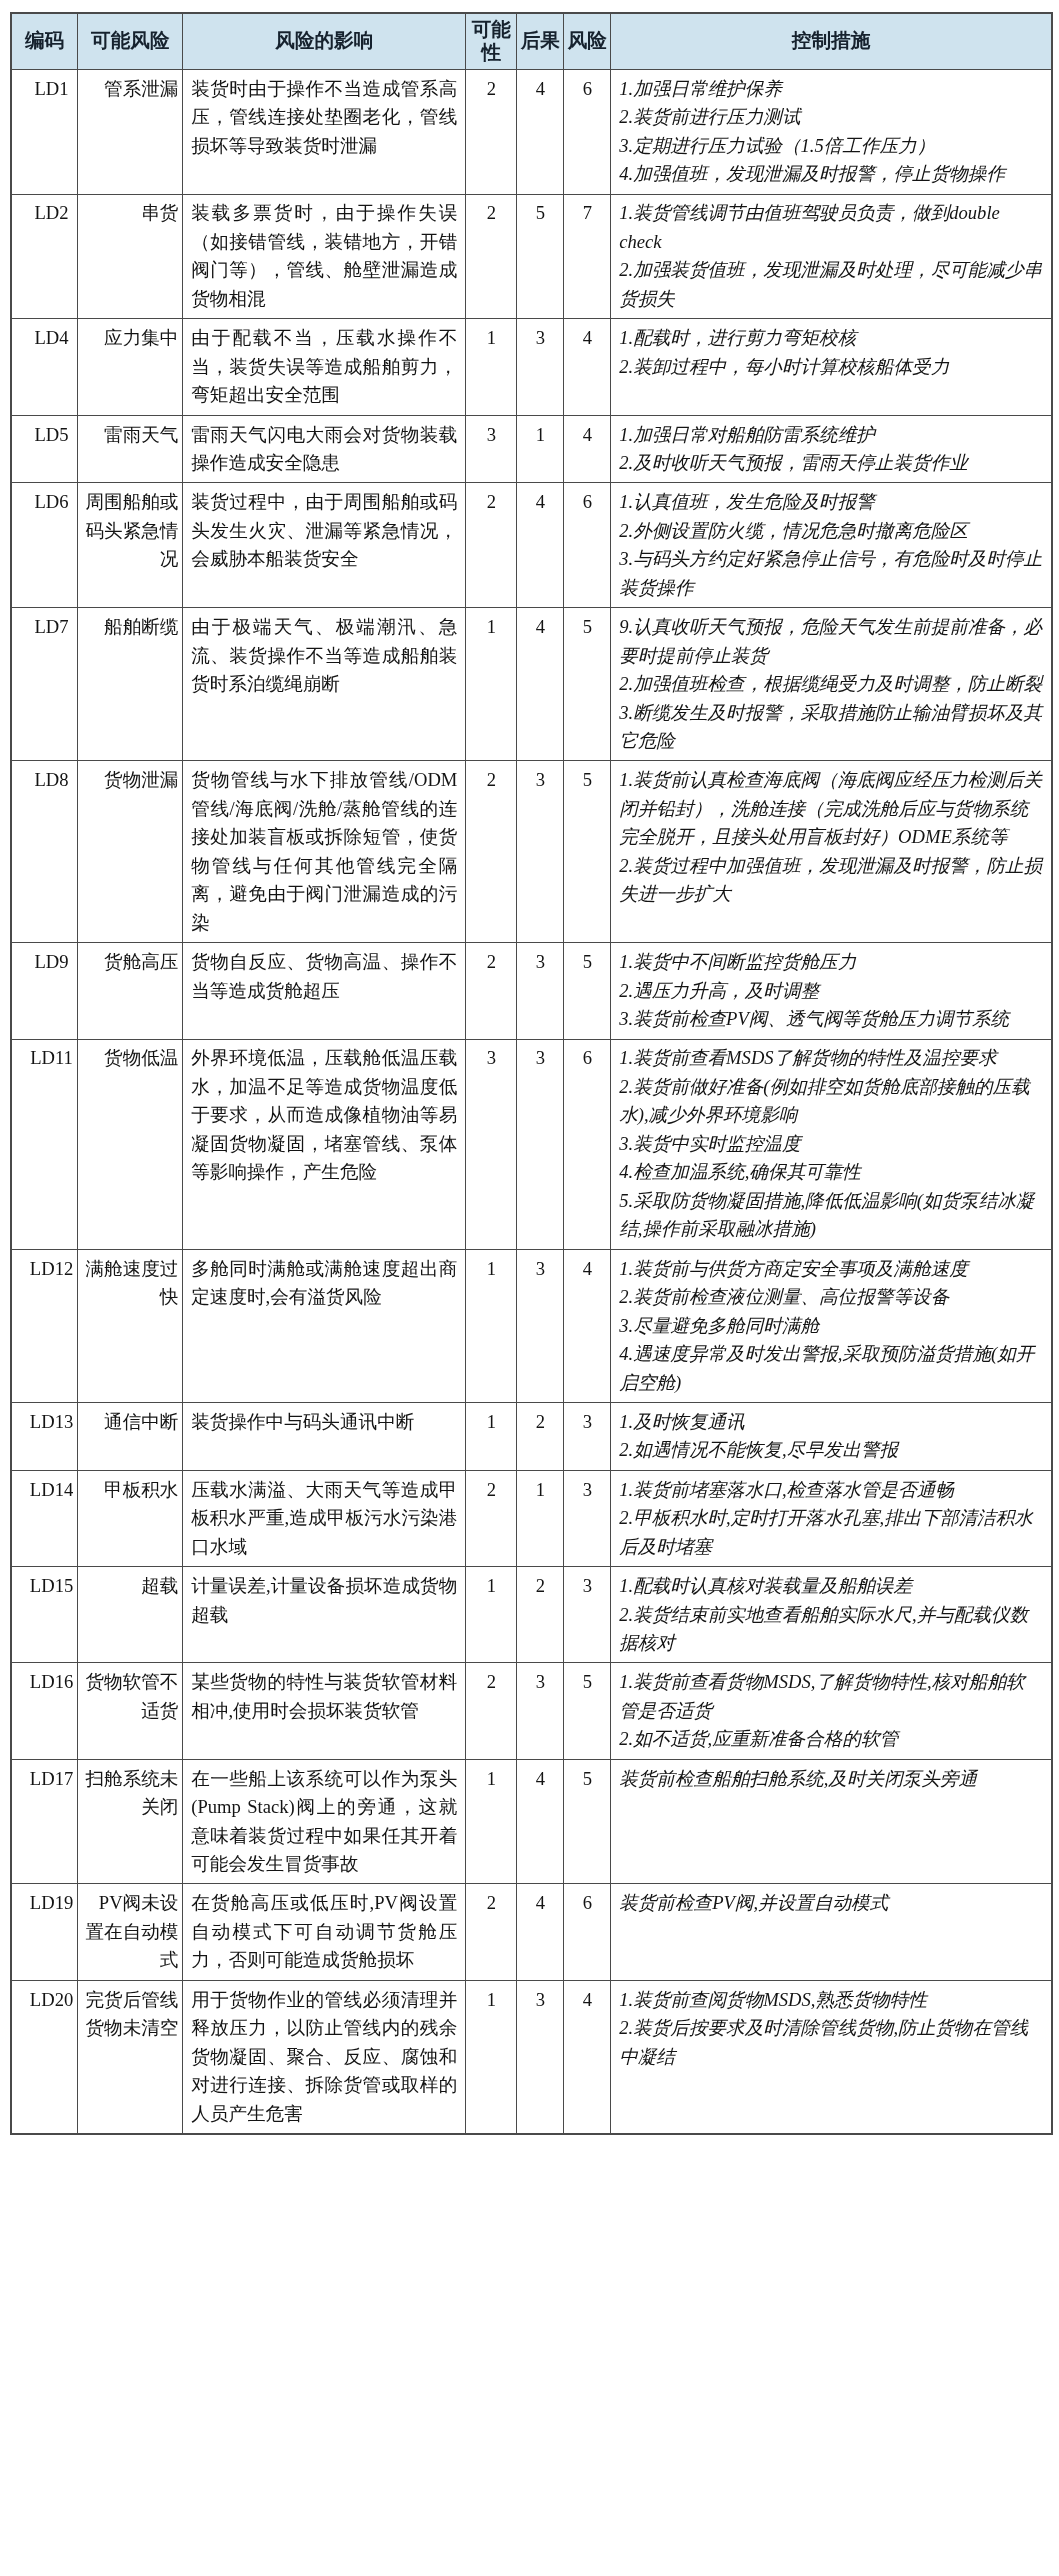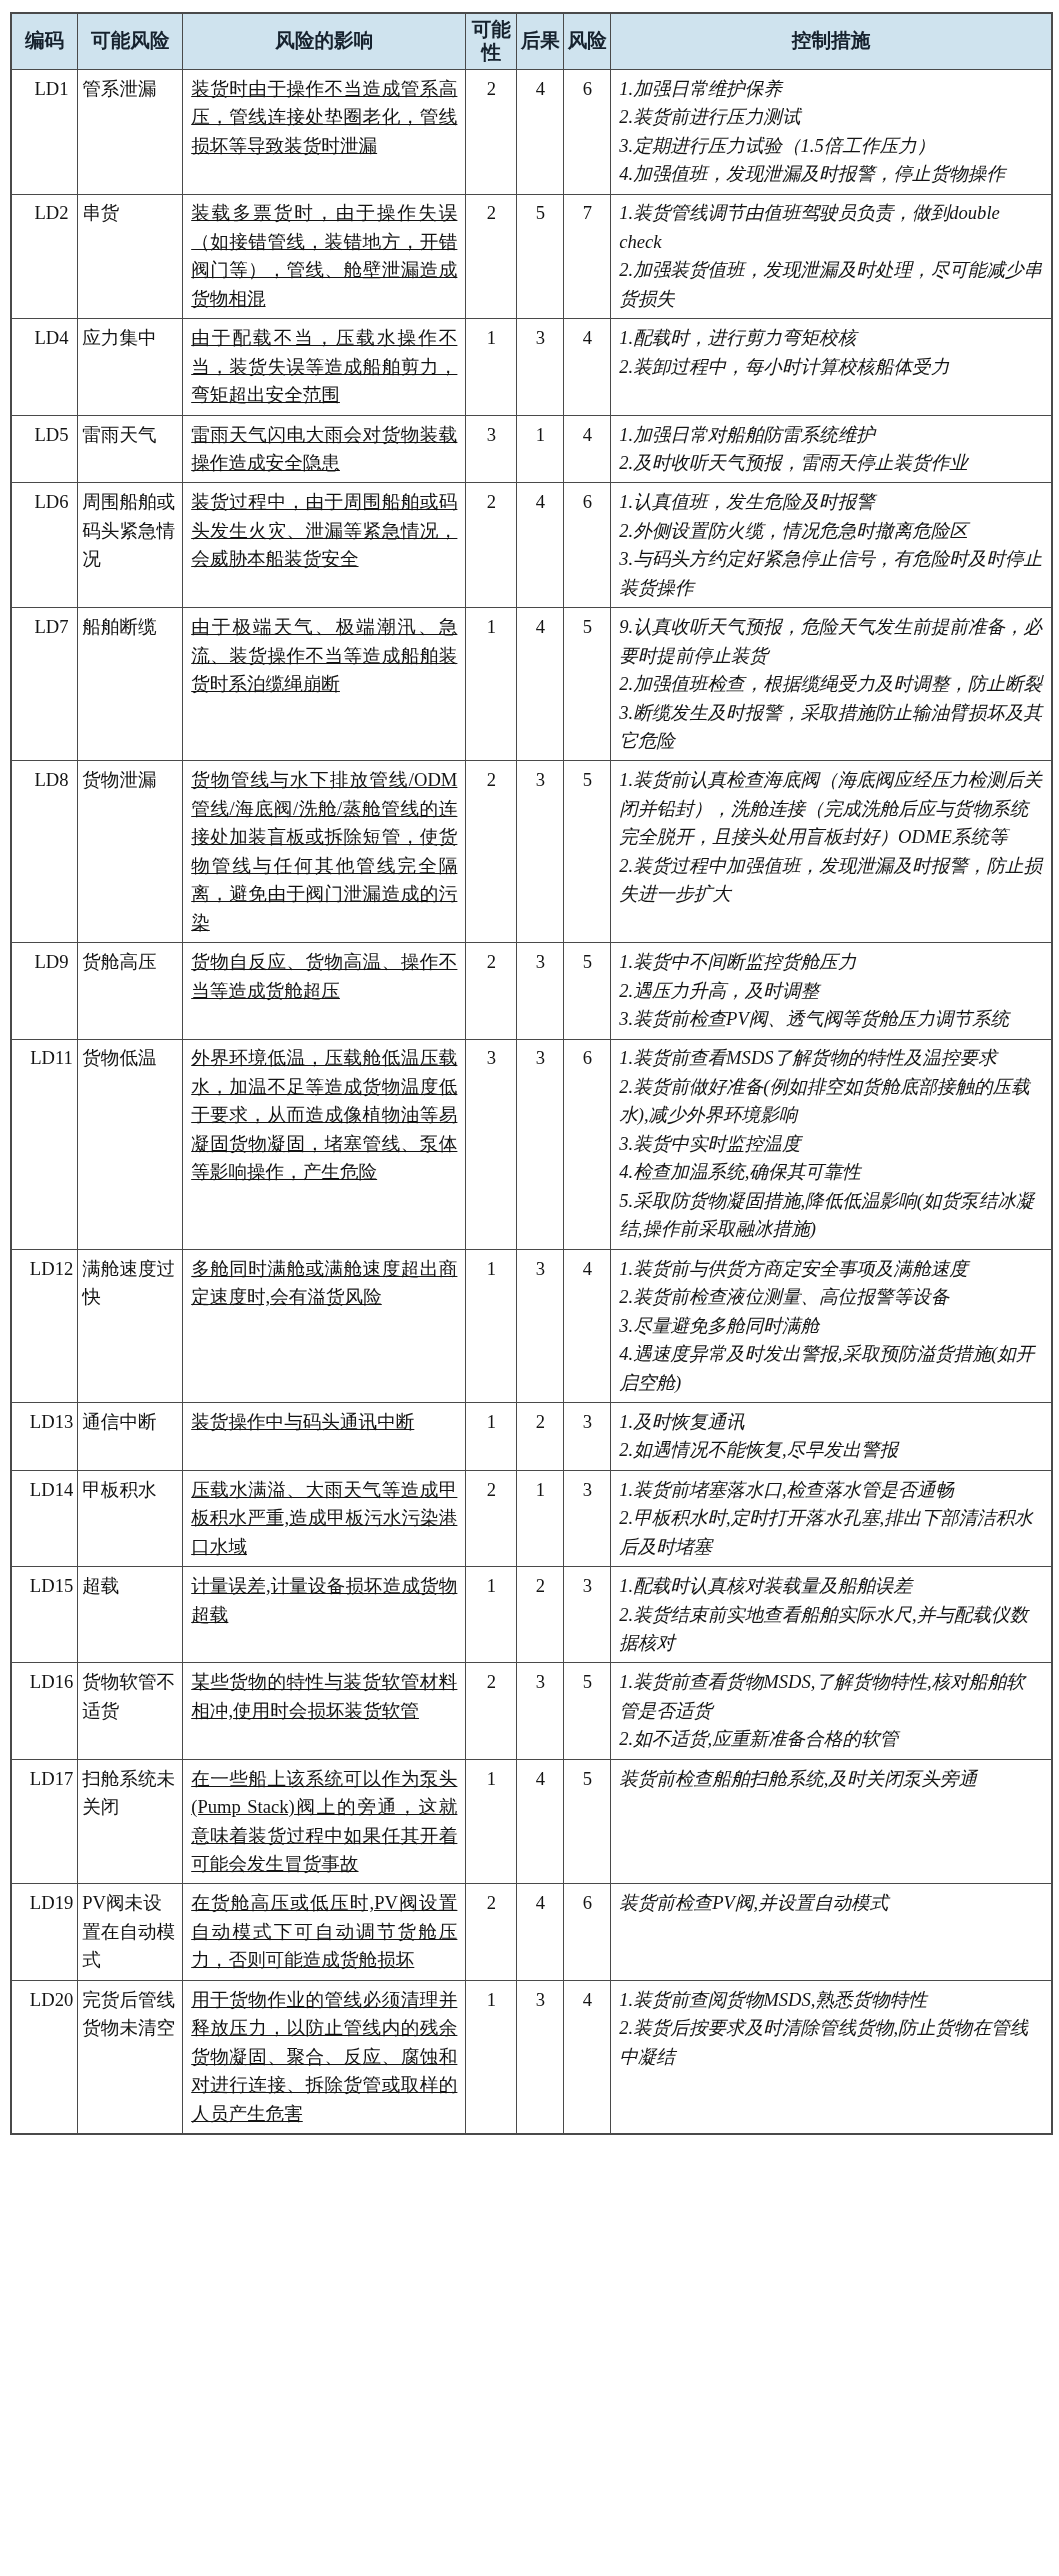--- a/index.html
+++ b/index.html
@@ -41,22 +41,22 @@
     text-align:center;
     vertical-align:middle;
     color:#16222e;
   }
   .risk-table td{
     font-size:18.6px;
     line-height:28.5px;
     padding:4.9px 7.9px;
   }
   td.c-code{ text-align:center; padding-left:16px; padding-right:2px; }
-  td.c-risk{ text-align:left; padding-left:3.9px; padding-right:3.9px; }
-  td.c-impact{ text-align:justify;text-decoration:underline; }
+  td.c-risk{ text-align:right; padding-left:3.9px; padding-right:3.9px; }
+  td.c-impact{ text-align:justify; }
   td.c-num{ text-align:center; padding-left:2px; padding-right:2px; }
   td.c-measures{ text-align:left; }
   .measure{ display:block;font-style:italic; }
 </style>
 </head>
 <body>
 
 <table class="risk-table">
   <colgroup>
     <col style="width:67px">

